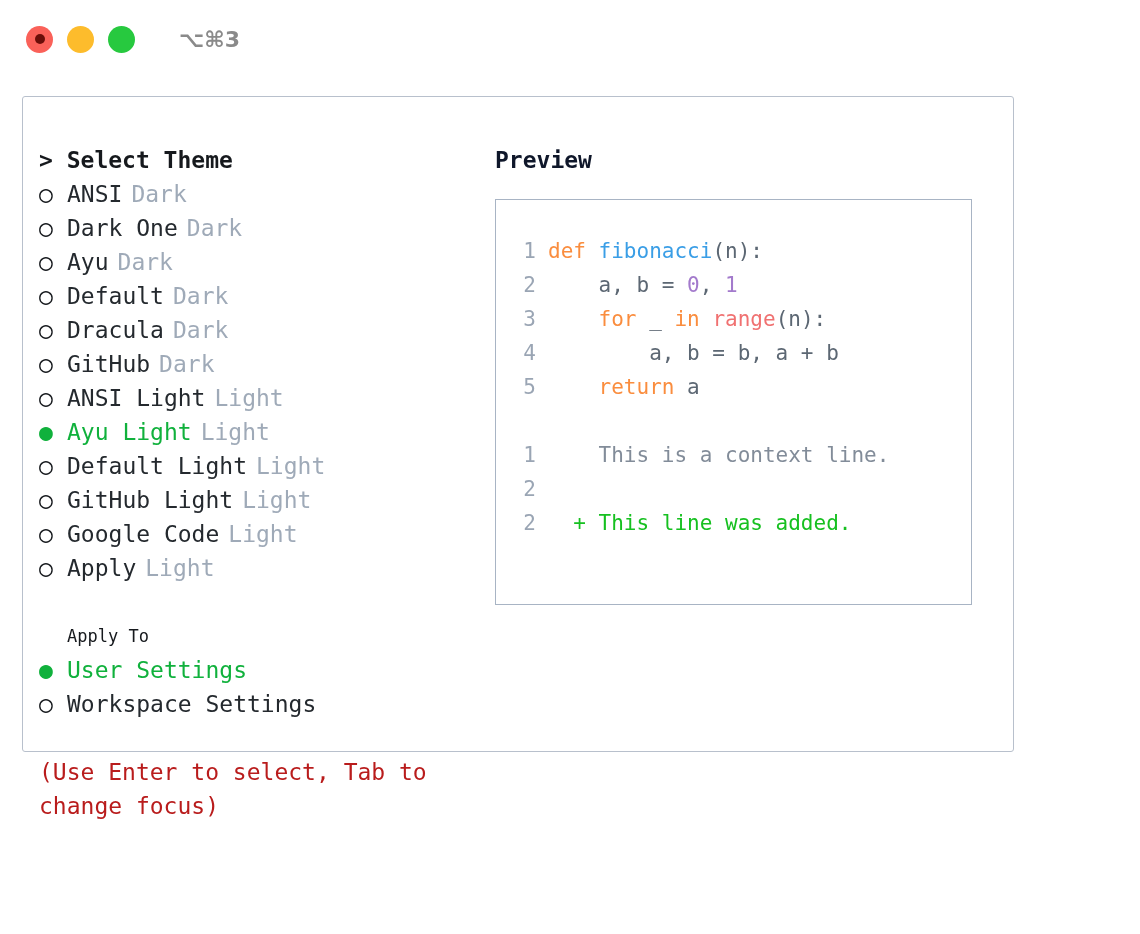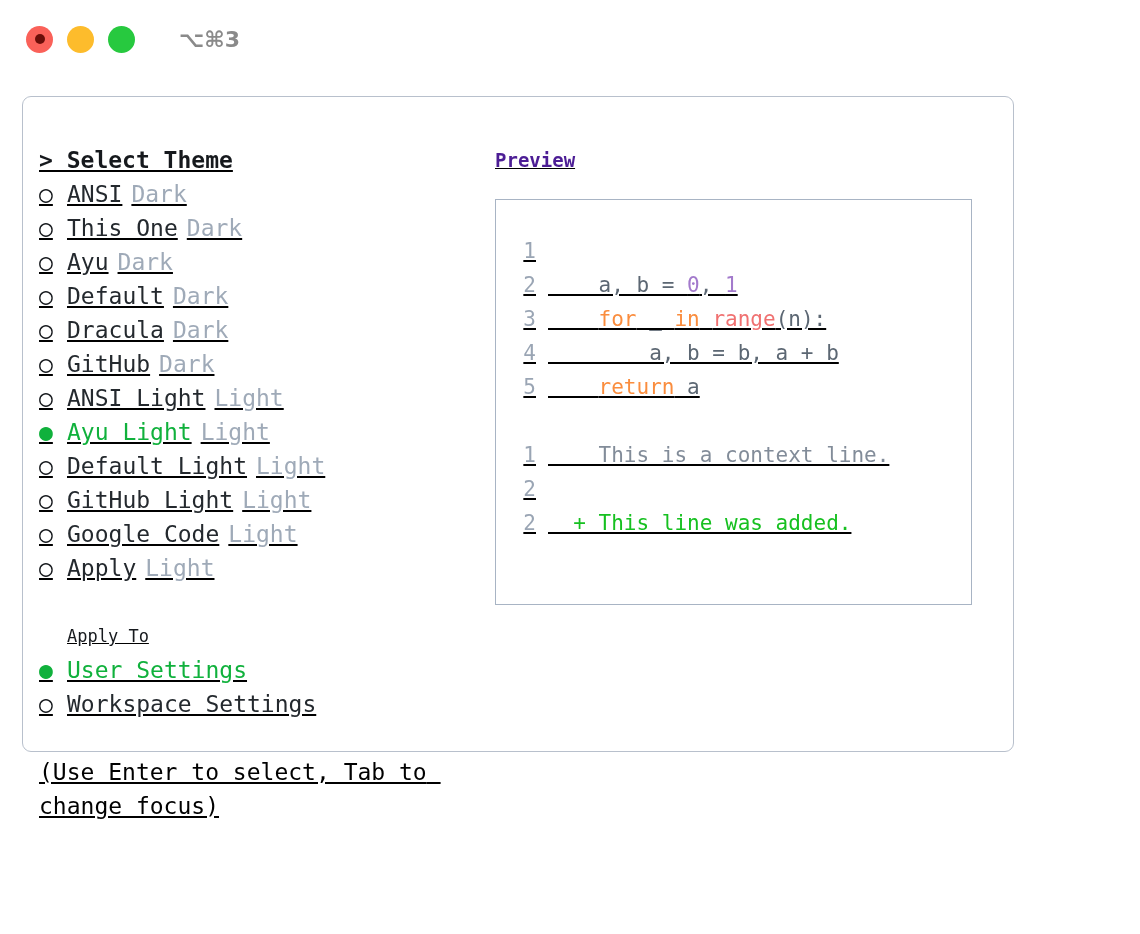--- a/index.html
+++ b/index.html
@@ -62,24 +62,23 @@
   }
 
   
   .panel {
     position: absolute;
     left: 22px;
     top: 96px;
     width: 992px;
     height: 656px;
     border: 1px solid #B8C0CC;
-    border-radius: 9px;
-    box-sizing: border-box;
-    background: #ffffff;
-    text-decoration: underline;
+    border-radius: 3px;
+    box-sizing: border-box;
+    background: #ffffff;
   }
 
   .panel-inner {
     display: flex;
     padding: 46px 0 0 0;
     height: 100%;
     box-sizing: border-box;
   }
 
   .left-col {
@@ -137,31 +136,31 @@
     color: #9FAAB8;
     margin-left: 9px;
   }
 
   .spacer-sm  { height: 34px; }
   .spacer-md  { height: 34px; }
 
   .hint {
     font-size: 23px;
     line-height: 34px;
-    color: #000000;
+    color: #b91c1c;
     max-width: 410px;
     white-space: pre-wrap;
     word-break: break-word;
   }
 
   
   .preview-title {
-    font-size: 19px;
+    font-size: 23px;
     font-weight: bold;
-    color: #4c1d95;
+    color: #0f172a;
     line-height: 34px;
     padding-left: 0px;
   }
   .preview-box {
     margin-top: 22px;
     width: 477px;
     height: 406px;
     border: 1px solid #A8B4C4;
     box-sizing: border-box;
     background: #ffffff;
@@ -214,21 +213,21 @@
 
   <div class="panel">
     <div class="panel-inner">
 
       <div class="left-col">
 
         <div class="section-header">&gt; Select Theme</div>
 
         <div id="theme-list">
             <div class="opt-row"><span class="bullet">○</span><span class="opt-label">ANSI</span><span class="opt-cat">Dark</span></div>
-            <div class="opt-row"><span class="bullet">○</span><span class="opt-label">This One</span><span class="opt-cat">Dark</span></div>
+            <div class="opt-row"><span class="bullet">○</span><span class="opt-label">Dark One</span><span class="opt-cat">Dark</span></div>
             <div class="opt-row"><span class="bullet">○</span><span class="opt-label">Ayu</span><span class="opt-cat">Dark</span></div>
             <div class="opt-row"><span class="bullet">○</span><span class="opt-label">Default</span><span class="opt-cat">Dark</span></div>
             <div class="opt-row"><span class="bullet">○</span><span class="opt-label">Dracula</span><span class="opt-cat">Dark</span></div>
             <div class="opt-row"><span class="bullet">○</span><span class="opt-label">GitHub</span><span class="opt-cat">Dark</span></div>
             <div class="opt-row"><span class="bullet">○</span><span class="opt-label">ANSI Light</span><span class="opt-cat">Light</span></div>
             <div class="opt-row"><span class="bullet sel">●</span><span class="opt-label sel">Ayu Light</span><span class="opt-cat">Light</span></div>
             <div class="opt-row"><span class="bullet">○</span><span class="opt-label">Default Light</span><span class="opt-cat">Light</span></div>
             <div class="opt-row"><span class="bullet">○</span><span class="opt-label">GitHub Light</span><span class="opt-cat">Light</span></div>
             <div class="opt-row"><span class="bullet">○</span><span class="opt-label">Google Code</span><span class="opt-cat">Light</span></div>
             <div class="opt-row"><span class="bullet">○</span><span class="opt-label">Apply</span><span class="opt-cat">Light</span></div>
@@ -246,21 +245,21 @@
         <div class="spacer-md"></div>
 
         <div class="hint">(Use Enter to select, Tab to change focus)</div>
       </div>
 
       <div class="right-col">
         <div class="preview-title">Preview</div>
 
         <div class="preview-box">
           <div id="code-block">
-              <div class="code-line"><span class="lineno">1</span></div>
+              <div class="code-line"><span class="lineno">1</span><span class="code-body"><span class="tok-kw">def </span><span class="tok-fn">fibonacci</span><span class="tok-txt">(n):</span></span></div>
               <div class="code-line"><span class="lineno">2</span><span class="code-body"><span class="tok-txt">    a, b = </span><span class="tok-num">0</span><span class="tok-txt">, </span><span class="tok-num">1</span></span></div>
               <div class="code-line"><span class="lineno">3</span><span class="code-body"><span class="tok-txt">    </span><span class="tok-kw">for</span><span class="tok-txt"> _ </span><span class="tok-kw">in</span><span class="tok-txt"> </span><span class="tok-call">range</span><span class="tok-txt">(n):</span></span></div>
               <div class="code-line"><span class="lineno">4</span><span class="code-body"><span class="tok-txt">        a, b = b, a + b</span></span></div>
               <div class="code-line"><span class="lineno">5</span><span class="code-body"><span class="tok-txt">    </span><span class="tok-kw">return</span><span class="tok-txt"> a</span></span></div>
             </div>
           <div class="blank-line"></div>
           <div id="diff-block">
               <div class="code-line"><span class="lineno">1</span><span class="code-body diff-ctx">    This is a context line.</span></div>
               <div class="code-line"><span class="lineno">2</span></div>
               <div class="code-line"><span class="lineno">2</span><span class="code-body diff-add">  + This line was added.</span></div>

